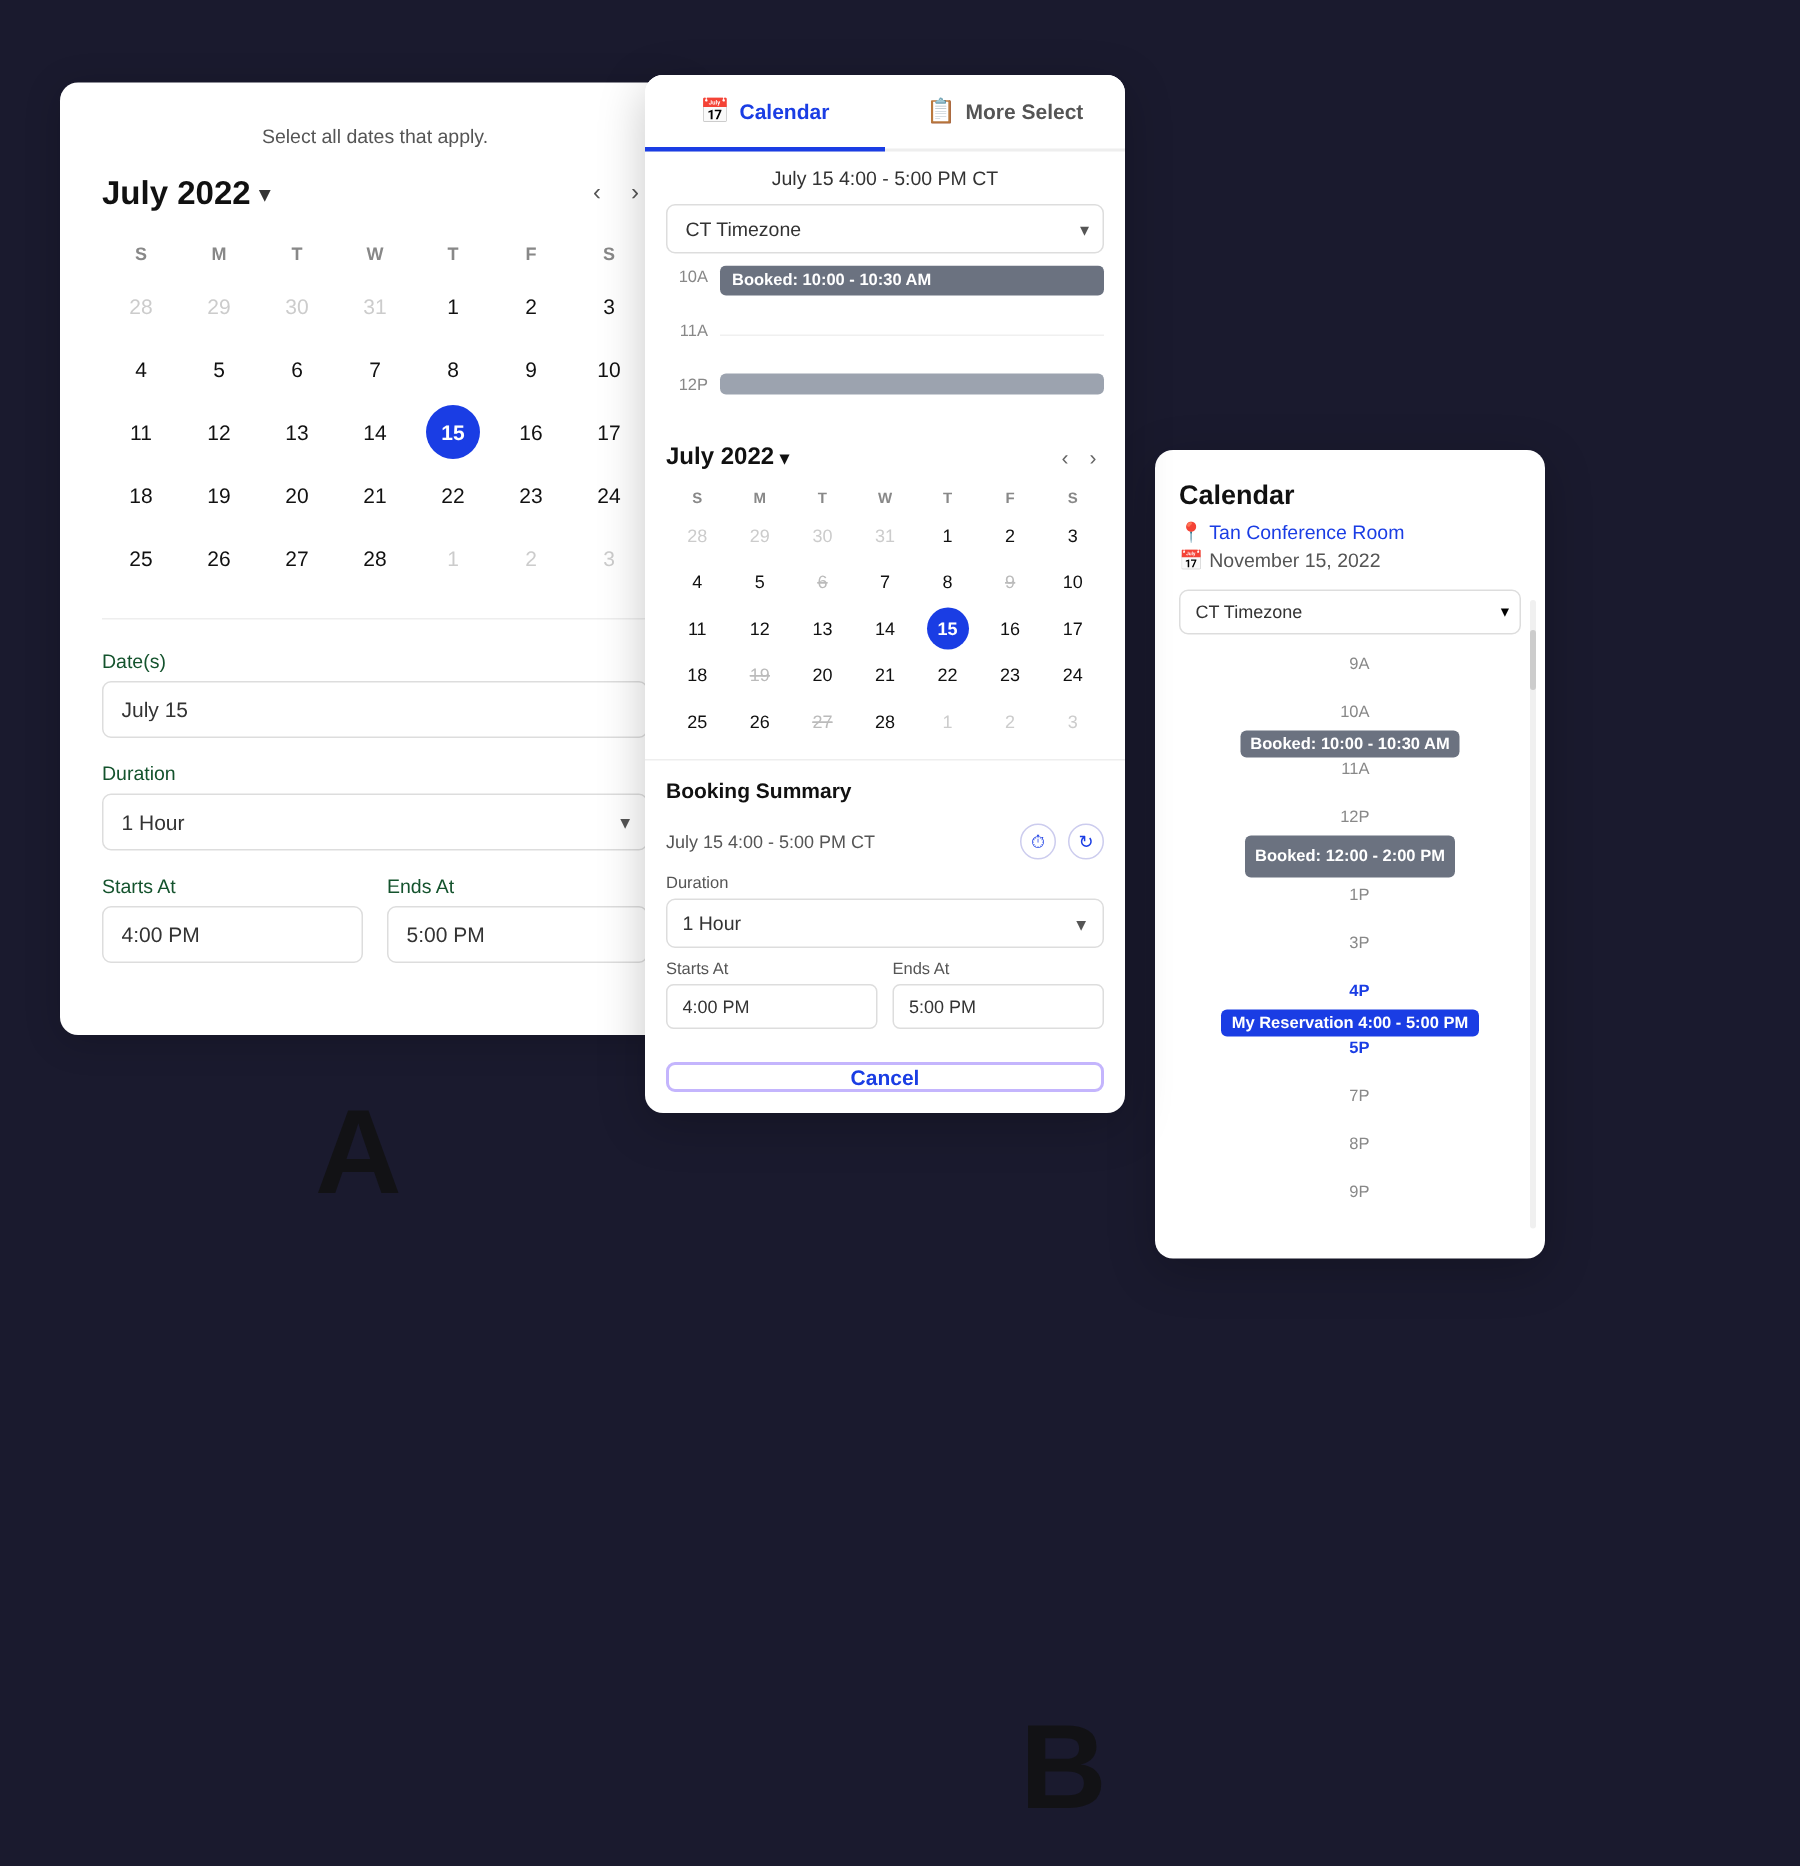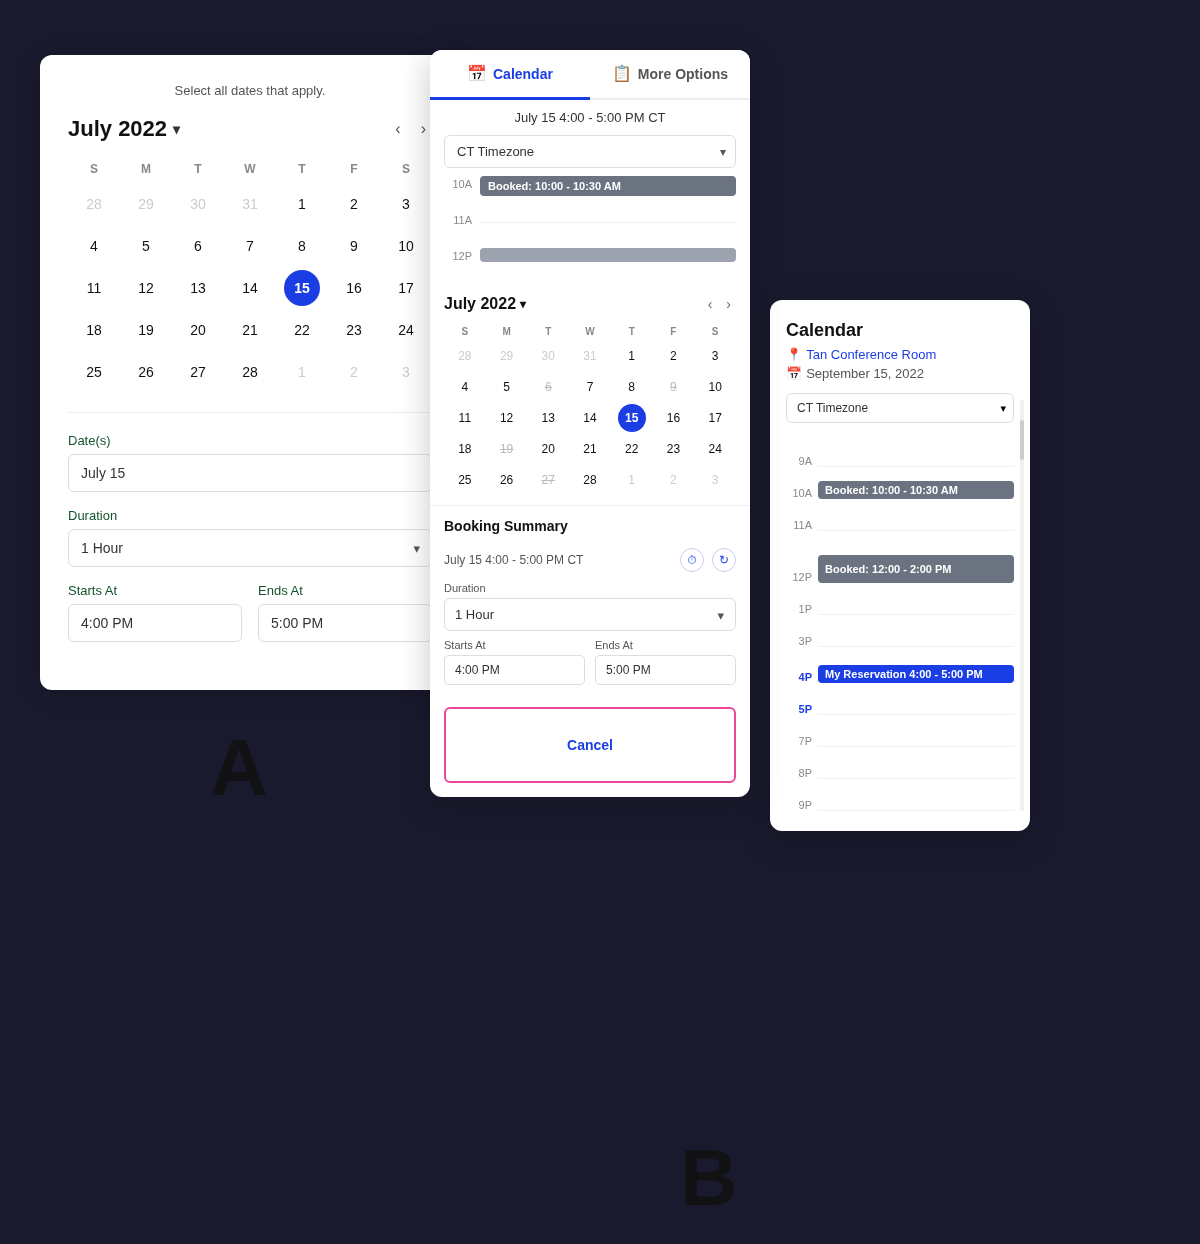--- a/index.html
+++ b/index.html
@@ -370,22 +370,22 @@
       cursor: pointer;
     }
 
     .panel-b-footer {
       padding: 14px;
       display: flex;
       gap: 10px;
     }
     .btn-cancel {
       flex: 1;
-      padding: 28px;
-      border: 2px solid #ec4899;
+      padding: 0;
+      border: 2px solid #c4b5fd;
       background: #fff;
       color: #1a3de4;
       border-radius: 6px;
       font-size: 14px;
       font-weight: 600;
       cursor: pointer;
     }
     .btn-select {
       flex: 2;
       padding: 12px;
@@ -454,23 +454,24 @@
       top: 50%;
       transform: translateY(-50%);
       pointer-events: none;
       font-size: 11px;
     }
 
     
     .c-timeline { }
     .c-tl-row {
       display: flex;
-      align-items: flex-end;
+      align-items: center;
       gap: 6px;
       min-height: 32px;
+      flex-direction: column;
     }
     .c-tl-label {
       width: 26px;
       font-size: 11px;
       color: #888;
       text-align: right;
       padding-top: 2px;
       flex-shrink: 0;
     }
     .c-tl-label.blue { color: #1a3de4; font-weight: 700; }
@@ -661,21 +662,21 @@
 </div>
 
 <div class="panel-b">
   <div class="panel-b-tabs">
     <div class="tab-item active">
       <span class="tab-icon">📅</span>
       <span>Calendar</span>
     </div>
     <div class="tab-item">
       <span class="tab-icon">📋</span>
-      <span>More Options</span>
+      <span>More Select</span>
     </div>
   </div>
 
   <div class="panel-b-date-bar">July 15 4:00 - 5:00 PM CT</div>
 
   <div class="panel-b-timezone">
     <div class="tz-select-wrap">
       <select>
         <option>CT Timezone</option>
         <option>ET Timezone</option>
@@ -813,21 +814,21 @@
 </div>
 
 <div class="panel-c" style="position:relative;">
   <div class="panel-c-title">Calendar</div>
   <div class="panel-c-room">
     <span>📍</span>
     <span>Tan Conference Room</span>
   </div>
   <div class="panel-c-date">
     <span>📅</span>
-    <span>September 15, 2022</span>
+    <span>November 15, 2022</span>
   </div>
 
   <div class="panel-c-tz">
     <div class="panel-c-tz-wrap">
       <select>
         <option>CT Timezone</option>
         <option>ET Timezone</option>
       </select>
       <span class="chevron">▾</span>
     </div>

